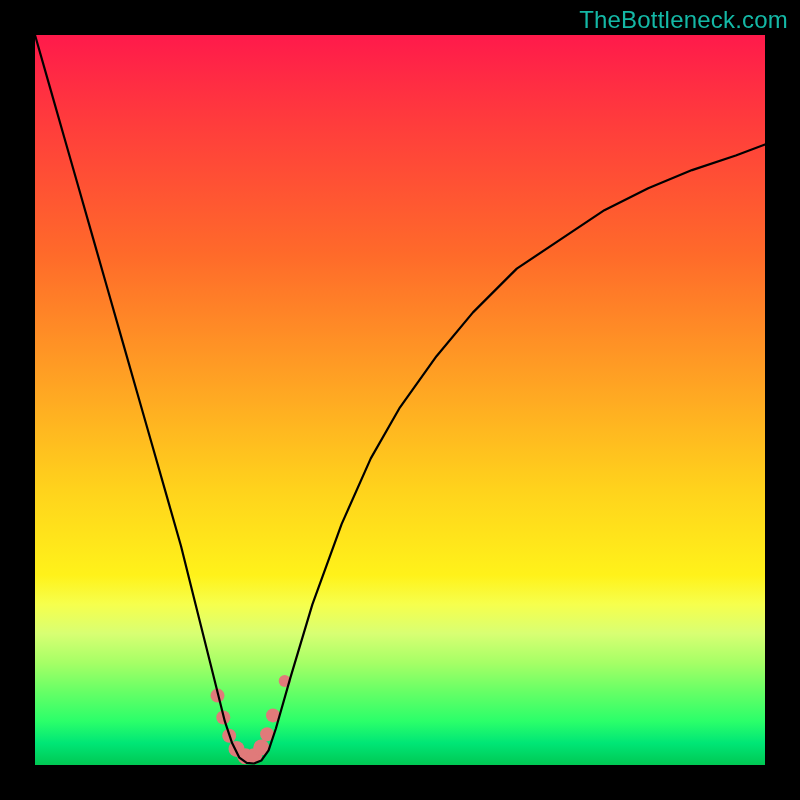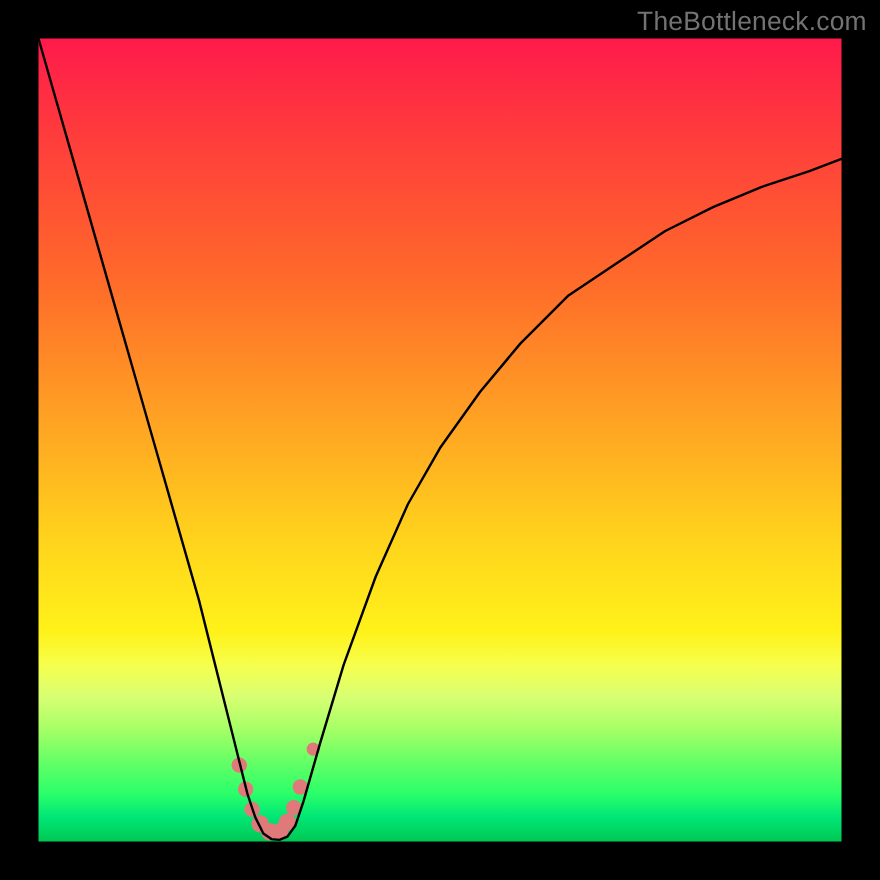--- a/index.html
+++ b/index.html
@@ -38,21 +38,21 @@
       #66ff66 90%,
       #2bff6a 94%,
       #00e676 97%,
       #00c853 100%
     );
   }
   .attribution {
     position: absolute;
     top: 6px;
     right: 12px;
-    color: #737373;
+    color: #14b8a6;
     font-size: 24px;
     font-weight: 500;
     letter-spacing: 0.2px;
     user-select: none;
   }
   svg.curve {
     position: absolute;
     left: 0;
     top: 0;
     width: 730px;

